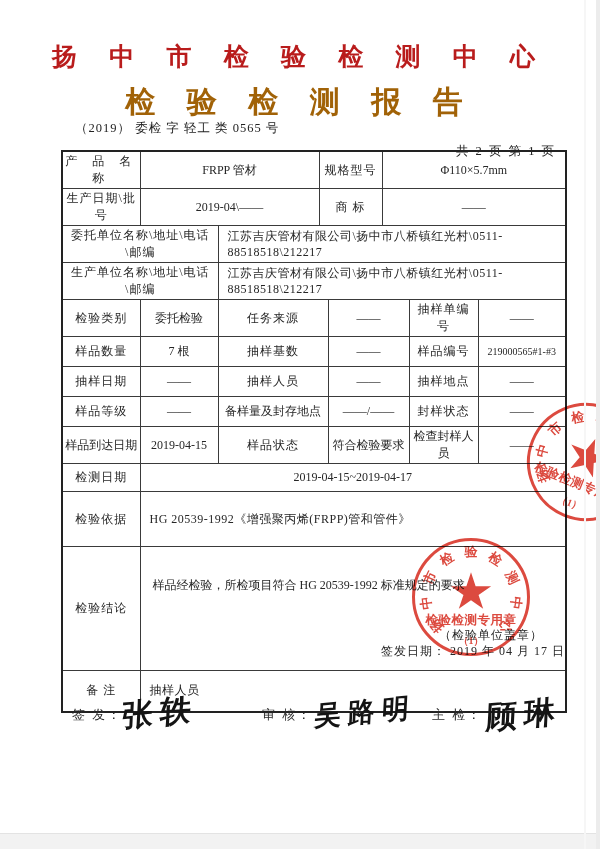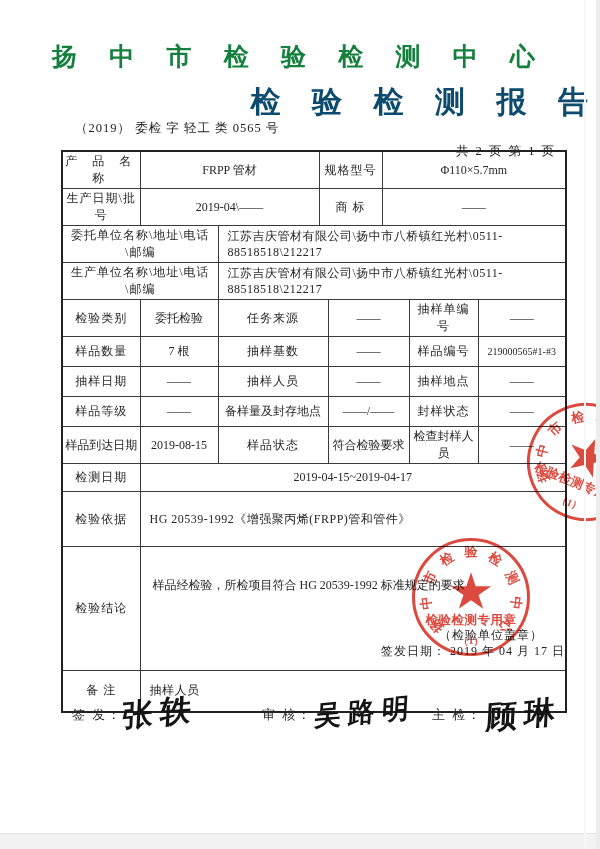--- a/index.html
+++ b/index.html
@@ -4,25 +4,25 @@
 <style>
   html,body{margin:0;padding:0;background:#888;}
   .page{
     position:relative;width:600px;height:849px;background:#ffffff;
     overflow:hidden;margin:0 auto;
     font-family:"Liberation Serif","DejaVu Serif",serif;color:#222;
   }
   
   .org-name{
     position:absolute;top:40px;left:0;width:100%;text-align:center;
-    font-size:25px;font-weight:bold;letter-spacing:13px;color:#15803d;white-space:nowrap;
+    font-size:25px;font-weight:bold;letter-spacing:13px;color:#b91c1c;white-space:nowrap;
   }
   .report-title{
-    position:absolute;top:82px;left:0;width:100%;text-align:right;
-    font-size:30px;font-weight:bold;letter-spacing:12px;color:#0c4a6e;white-space:nowrap;
+    position:absolute;top:82px;left:0;width:100%;text-align:center;
+    font-size:30px;font-weight:bold;letter-spacing:12px;color:#a16207;white-space:nowrap;
   }
   .ref-no{position:absolute;top:120px;left:75px;font-size:12.5px;letter-spacing:1px;}
   .page-info{position:absolute;top:120px;right:44px;font-size:12.5px;letter-spacing:2px;margin-top:23px;}
   
   .tbl-wrap{position:absolute;left:61px;top:150px;}
   table{border-collapse:collapse;table-layout:fixed;width:504px;border:2px solid #222;}
   td{
     border:1px solid #3a3a3a;font-size:12px;text-align:center;vertical-align:middle;
     padding:1px 2px;overflow:hidden;color:#262626;
   }
@@ -137,21 +137,21 @@
       <tr style="height:30px">
         <td class="lbl">样品等级</td>
         <td>——</td>
         <td colspan="2">备样量及封存地点</td>
         <td colspan="2">——/——</td>
         <td class="lbl">封样状态</td>
         <td>——</td>
       </tr>
       <tr style="height:30px">
         <td>样品到达日期</td>
-        <td>2019-08-15</td>
+        <td>2019-04-15</td>
         <td colspan="2" class="lbl">样品状态</td>
         <td colspan="2">符合检验要求</td>
         <td>检查封样人员</td>
         <td>——</td>
       </tr>
       <tr style="height:28px">
         <td class="lbl">检测日期</td>
         <td colspan="7">2019-04-15~2019-04-17</td>
       </tr>
       <tr style="height:55px">

